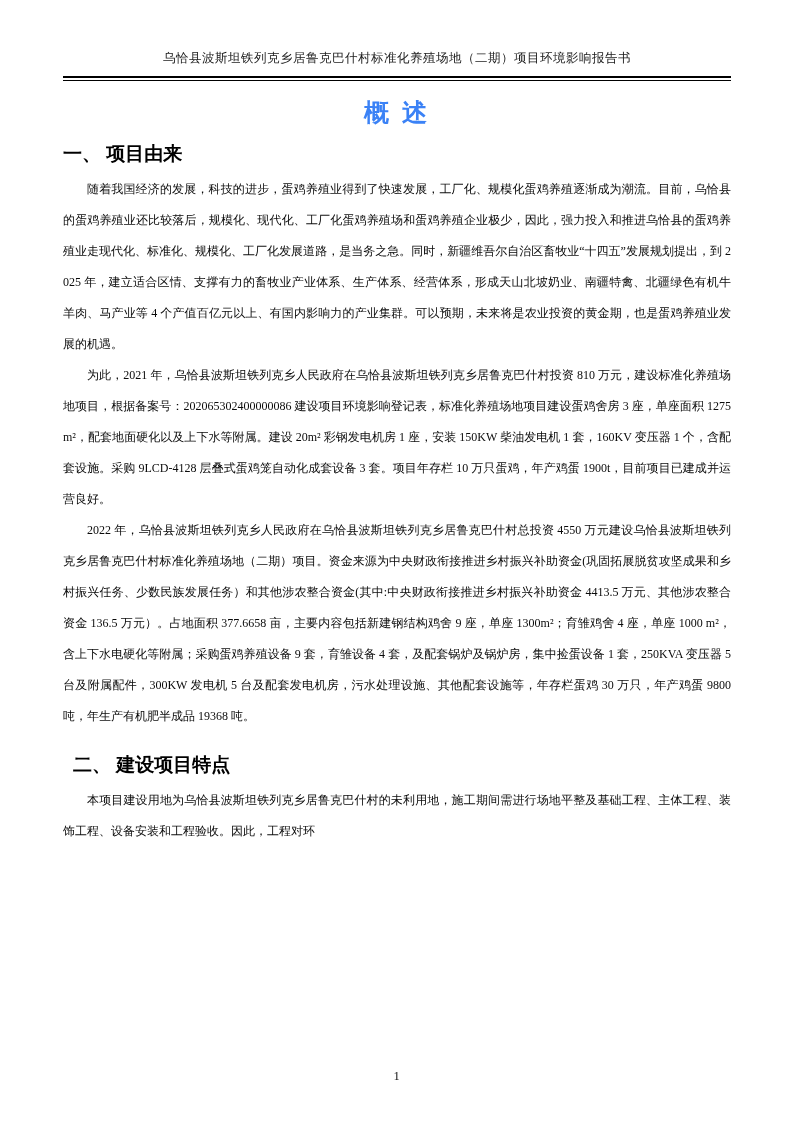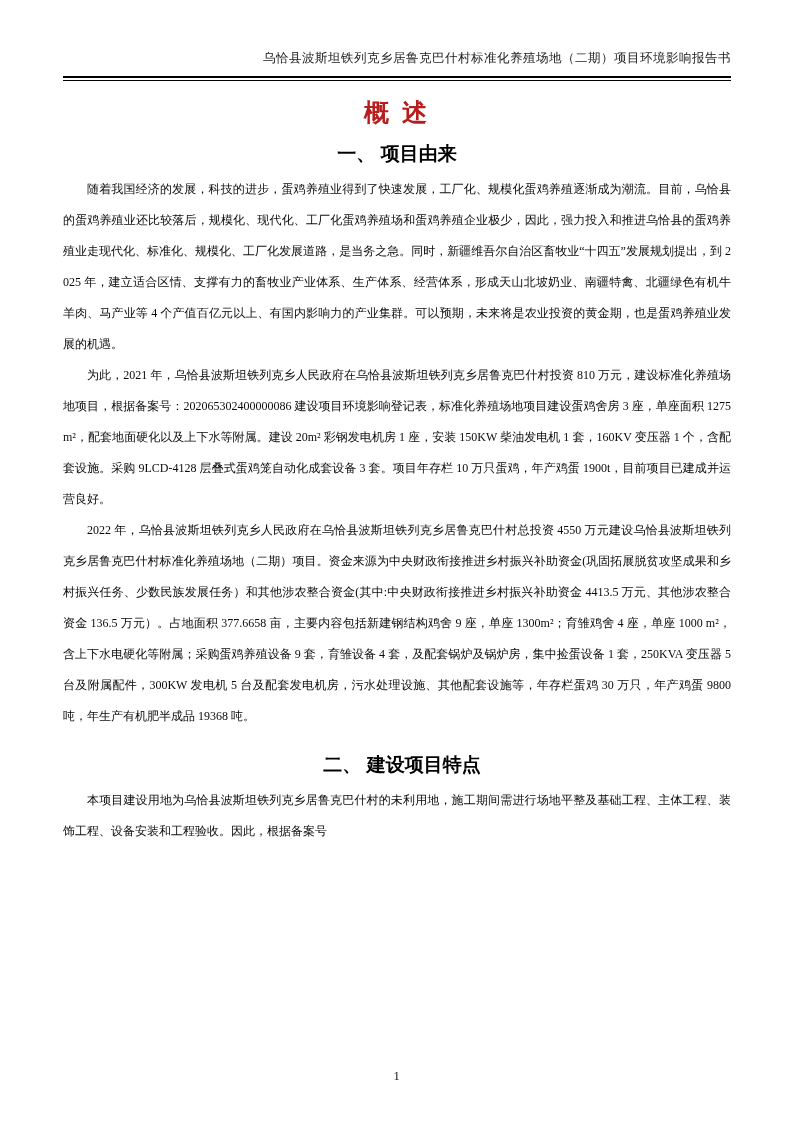--- a/index.html
+++ b/index.html
@@ -16,48 +16,47 @@
   }
   .page {
     position: relative;
     box-sizing: border-box;
     width: 793px;
     height: 1122px;
     padding: 50px 62px 0 63px;
     background: #fff;
   }
   .running-head {
-    text-align: right;
+    text-align: center;
     font-size: 12.5px;
     letter-spacing: 0.5px;
     color: #1a1a1a;
     white-space: nowrap;
   }
   .head-rule {
     margin-top: 9px;
     height: 2px;
     border-top: 2.5px solid #000;
     border-bottom: 1.5px solid #000;
   }
   .doc-title {
     margin: 15px 0 9px 0;
     text-align: center;
     font-family: "Liberation Sans", "DejaVu Sans", sans-serif;
     font-weight: bold;
     font-size: 25px;
     letter-spacing: 3px;
-    color: #b91c1c;
+    color: #3b82f6;
   }
   .section-heading {
     margin: 12px 0 7px 0;
     font-family: "Liberation Sans", "DejaVu Sans", sans-serif;
     font-weight: bold;
     font-size: 19px;
     color: #000;
-    text-align: center;
   }
   .section-heading.second {
     margin-top: 20px;
     margin-left: 10px;
   }
   .body-para {
     margin: 0;
     font-size: 12px;
     line-height: 31px;
     text-align: justify;
@@ -89,17 +88,17 @@
   <div class="section-heading">一、 项目由来</div>
 
   <p class="body-para">随着我国经济的发展，科技的进步，蛋鸡养殖业得到了快速发展，工厂化、规模化蛋鸡养殖逐渐成为潮流。目前，乌恰县的蛋鸡养殖业还比较落后，规模化、现代化、工厂化蛋鸡养殖场和蛋鸡养殖企业极少，因此，强力投入和推进乌恰县的蛋鸡养殖业走现代化、标准化、规模化、工厂化发展道路，是当务之急。同时，新疆维吾尔自治区畜牧业“十四五”发展规划提出，到 2025 年，建立适合区情、支撑有力的畜牧业产业体系、生产体系、经营体系，形成天山北坡奶业、南疆特禽、北疆绿色有机牛羊肉、马产业等 4 个产值百亿元以上、有国内影响力的产业集群。可以预期，未来将是农业投资的黄金期，也是蛋鸡养殖业发展的机遇。</p>
 
   <p class="body-para">为此，2021 年，乌恰县波斯坦铁列克乡人民政府在乌恰县波斯坦铁列克乡居鲁克巴什村投资 810 万元，建设标准化养殖场地项目，根据备案号：202065302400000086 建设项目环境影响登记表，标准化养殖场地项目建设蛋鸡舍房 3 座，单座面积 1275m²，配套地面硬化以及上下水等附属。建设 20m² 彩钢发电机房 1 座，安装 150KW 柴油发电机 1 套，160KV 变压器 1 个，含配套设施。采购 9LCD-4128 层叠式蛋鸡笼自动化成套设备 3 套。项目年存栏 10 万只蛋鸡，年产鸡蛋 1900t，目前项目已建成并运营良好。</p>
 
   <p class="body-para">2022 年，乌恰县波斯坦铁列克乡人民政府在乌恰县波斯坦铁列克乡居鲁克巴什村总投资 4550 万元建设乌恰县波斯坦铁列克乡居鲁克巴什村标准化养殖场地（二期）项目。资金来源为中央财政衔接推进乡村振兴补助资金(巩固拓展脱贫攻坚成果和乡村振兴任务、少数民族发展任务）和其他涉农整合资金(其中:中央财政衔接推进乡村振兴补助资金 4413.5 万元、其他涉农整合资金 136.5 万元）。占地面积 377.6658 亩，主要内容包括新建钢结构鸡舍 9 座，单座 1300m²；育雏鸡舍 4 座，单座 1000 m²，含上下水电硬化等附属；采购蛋鸡养殖设备 9 套，育雏设备 4 套，及配套锅炉及锅炉房，集中捡蛋设备 1 套，250KVA 变压器 5 台及附属配件，300KW 发电机 5 台及配套发电机房，污水处理设施、其他配套设施等，年存栏蛋鸡 30 万只，年产鸡蛋 9800 吨，年生产有机肥半成品 19368 吨。</p>
 
   <div class="section-heading second">二、 建设项目特点</div>
 
-  <p class="body-para">本项目建设用地为乌恰县波斯坦铁列克乡居鲁克巴什村的未利用地，施工期间需进行场地平整及基础工程、主体工程、装饰工程、设备安装和工程验收。因此，根据备案号</p>
+  <p class="body-para">本项目建设用地为乌恰县波斯坦铁列克乡居鲁克巴什村的未利用地，施工期间需进行场地平整及基础工程、主体工程、装饰工程、设备安装和工程验收。因此，工程对环</p>
 
   <div class="page-number">1</div>
 
 </div>
 
 </body></html>

